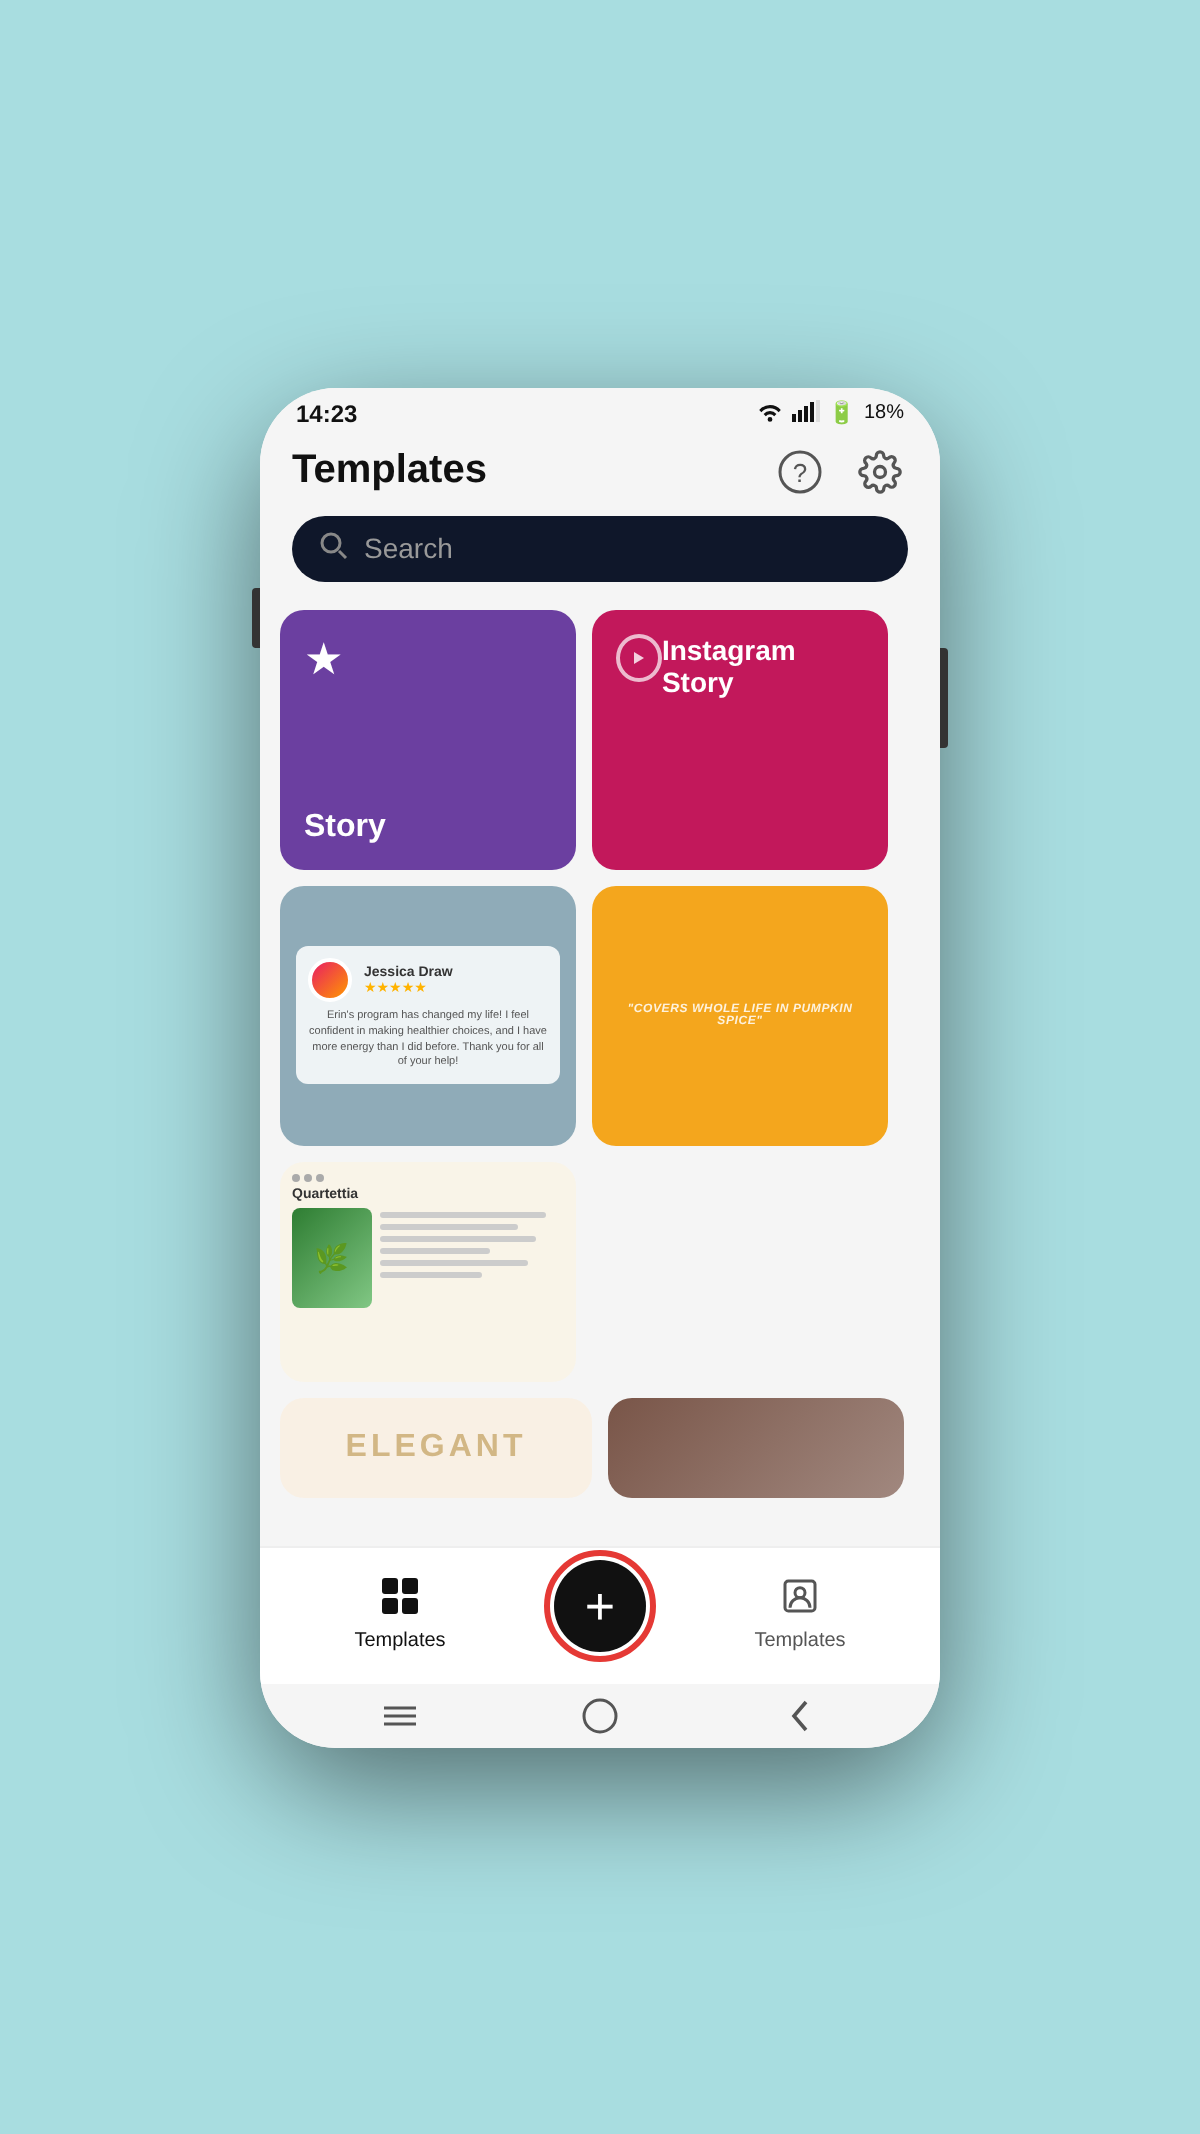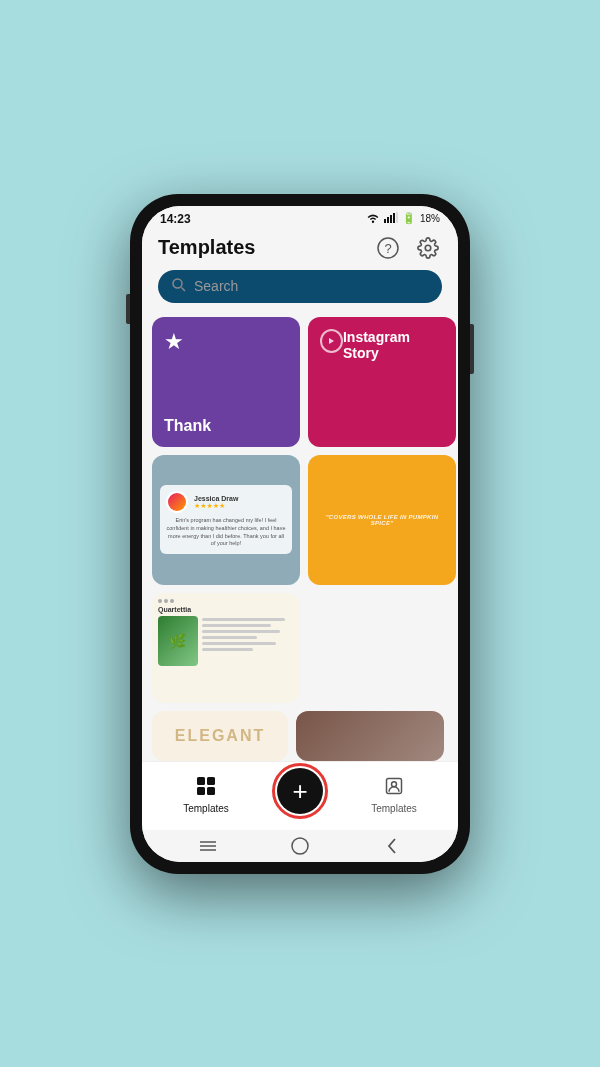--- a/index.html
+++ b/index.html
@@ -9,21 +9,20 @@
       justify-content: center;
       align-items: center;
       min-height: 100vh;
       font-family: 'Segoe UI', Arial, sans-serif;
     }
     .phone-frame {
       width: 340px;
       height: 680px;
       background: #111;
       border-radius: 48px;
-      padding: 12px;
       position: relative;
       box-shadow: 0 20px 60px rgba(0,0,0,0.5);
     }
     .phone-screen {
       width: 100%;
       height: 100%;
       background: #f5f5f5;
       border-radius: 38px;
       overflow: hidden;
       display: flex;
@@ -76,21 +75,21 @@
       color: #555;
       font-size: 18px;
       cursor: pointer;
     }
     .search-bar {
       background: #f5f5f5;
       padding: 0 16px 10px;
       flex-shrink: 0;
     }
     .search-input-container {
-      background: #0c4a6e;
+      background: #0f172a;
       border-radius: 24px;
       display: flex;
       align-items: center;
       padding: 8px 14px;
       gap: 8px;
     }
     .search-icon-inner {
       color: #888;
       font-size: 14px;
     }
@@ -340,21 +339,21 @@
       background: #ccc;
       border-radius: 2px;
     }
     
     .row4 {
       display: flex;
       gap: 8px;
     }
     .card-elegant {
       background: #f9f0e4;
-      width: 136px;
+      width: 156px;
       height: 50px;
       display: flex;
       align-items: center;
       justify-content: center;
       overflow: hidden;
     }
     .elegant-text {
       font-size: 16px;
       font-weight: 900;
       color: #c9a96e;
@@ -516,21 +515,21 @@
         <span class="search-placeholder">Search</span>
       </div>
     </div>
 
     <div class="content-area">
 
       <div class="row1">
 
         <div class="card card-logo">
           <span class="star-icon">★</span>
-          <span class="card-label">Thank</span>
+          <span class="card-label">Story</span>
         </div>
 
         <div class="card card-instagram">
           <div class="play-icon">
             <svg width="8" height="8" viewBox="0 0 8 8">
                 <polygon points="2,1 7,4 2,7" fill="rgba(255,255,255,0.8)"></polygon>
               </svg>
           </div>
           <span class="card-label">Instagram Story</span>
         </div>

